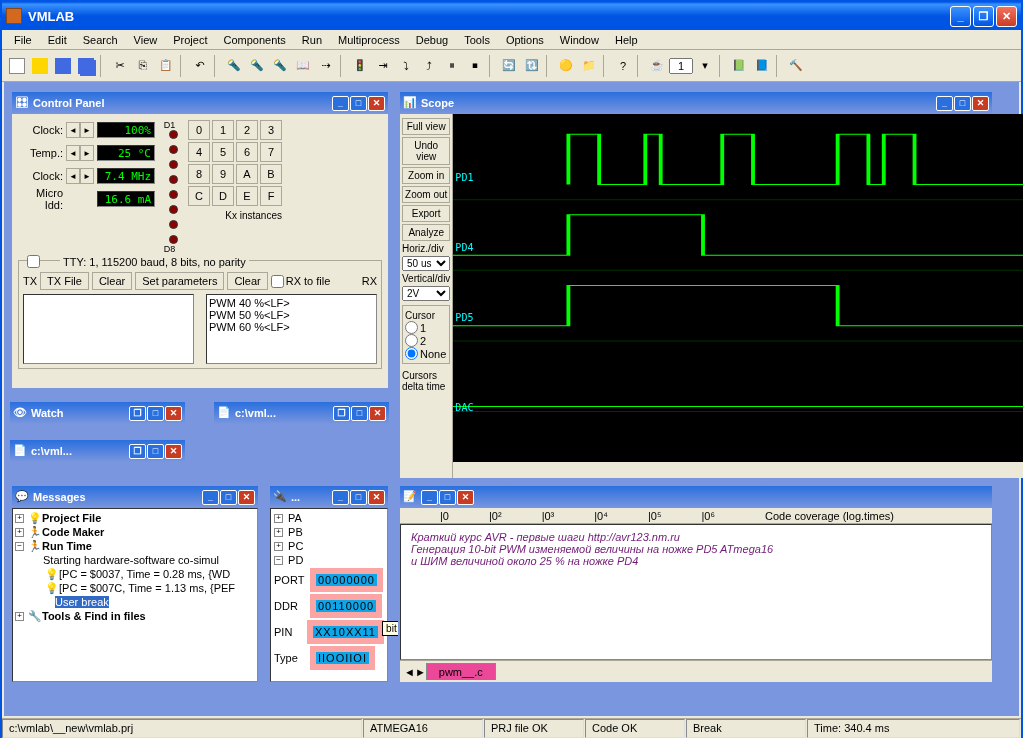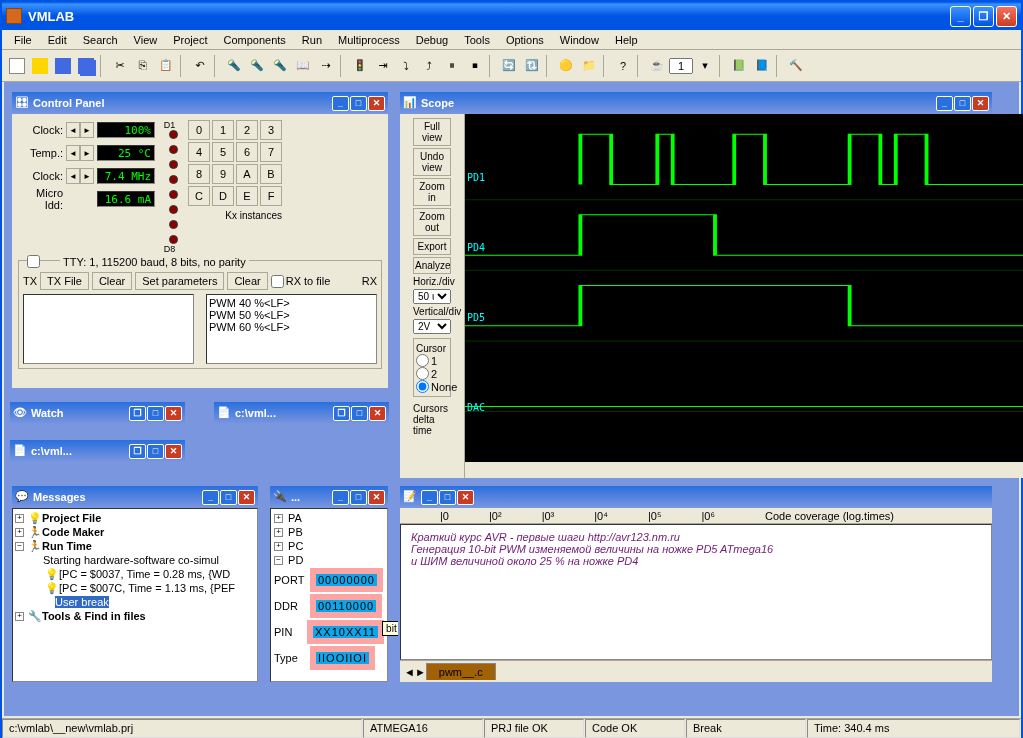--- a/index.html
+++ b/index.html
@@ -57,21 +57,21 @@
 .tty-section { border: 1px solid #ACA899; margin-top: 6px; padding: 4px; }
 .tty-header { display: flex; align-items: center; gap: 18px; margin: -10px 0 4px 4px; }
 .tty-header span { background: #ECE9D8; padding: 0 3px; }
 .tty-controls { display: flex; align-items: center; gap: 3px; margin-bottom: 4px; }
 .btn { background: #ECE9D8; border: 1px solid #ACA899; padding: 2px 6px; cursor: pointer; }
 .tty-boxes { display: flex; gap: 12px; }
 .tty-box { flex: 1; height: 70px; background: white; border: 1px inset #888; overflow-y: scroll; padding: 2px; font-family: monospace; font-size: 10px; }
 
 
 .scope-body { display: flex; height: calc(100% - 22px); }
-.scope-ctrl { width: 65px; background: #ECE9D8; padding: 4px 13px; display: flex; flex-direction: column; gap: 2px; border-right: 1px solid #ACA899; }
+.scope-ctrl { width: 65px; background: #ECE9D8; padding: 4px 2px; display: flex; flex-direction: column; gap: 2px; border-right: 1px solid #ACA899; }
 .scope-ctrl .btn { width: 100%; font-size: 10px; padding: 2px 1px; text-align: center; }
 .scope-ctrl select { width: 100%; font-size: 10px; }
 .scope-ctrl label { font-size: 10px; }
 .cursor-group { border: 1px solid #ACA899; padding: 3px 2px; margin-top: 2px; }
 .cursor-group div { font-size: 10px; display: flex; align-items: center; }
 .scope-display { flex: 1; background: #000; position: relative; overflow: hidden; }
 .scope-trace-label { position: absolute; left: 2px; color: #0FF; font-size: 10px; font-family: monospace; }
 .scope-waveform { position: absolute; stroke: #0F0; stroke-width: 1; fill: none; }
 .scope-grid-line { stroke: #003300; stroke-width: 1; }
 .scope-scroll { height: 16px; background: #ECE9D8; }
@@ -91,21 +91,21 @@
 .io-label { width: 36px; }
 .io-bits { background: #0ea5e9; border: 6px solid #fca5a5; padding: 0 2px; letter-spacing: 1px; }
 .tooltip-box { position: absolute; background: #FFFFE1; border: 1px solid #000; padding: 1px 3px; font-size: 10px; }
 
 
 .code-body { height: calc(100% - 22px); display: flex; flex-direction: column; }
 .code-ruler { height: 16px; background: #ECE9D8; border-bottom: 1px solid #ACA899; font-size: 9px; padding-left: 40px; display: flex; align-items: center; overflow: hidden; }
 .code-ruler span { margin-right: 40px; }
 .code-text { flex: 1; background: white; border: 1px inset #888; padding: 6px 10px; font-family: 'Courier New', monospace; font-size: 12px; color: #701a75; font-style: italic; overflow: auto; }
 .code-tabs { height: 22px; background: #ECE9D8; display: flex; align-items: center; padding: 0 4px; border-top: 1px solid #ACA899; }
-.code-tab { padding: 2px 12px; background: #a16207; border: 1px solid #888; border-bottom: none; cursor: pointer; }
+.code-tab { padding: 2px 12px; background: #ec4899; border: 1px solid #888; border-bottom: none; cursor: pointer; }
 
 
 .statusbar { position: absolute; bottom: 0; left: 2px; right: 2px; height: 20px; background: #ECE9D8; display: flex; border-top: 1px solid #ACA899; }
 .status-cell { border: 1px inset #DDD; padding: 2px 6px; margin-right: 1px; }
 
 
 ::-webkit-scrollbar { width: 16px; height: 16px; }
 ::-webkit-scrollbar-track { background: #ECE9D8; }
 ::-webkit-scrollbar-thumb { background: #C8C8C8; border: 1px solid #888; }
 ::-webkit-scrollbar-button { background: #ECE9D8; border: 1px solid #888; height: 16px; width: 16px; }

